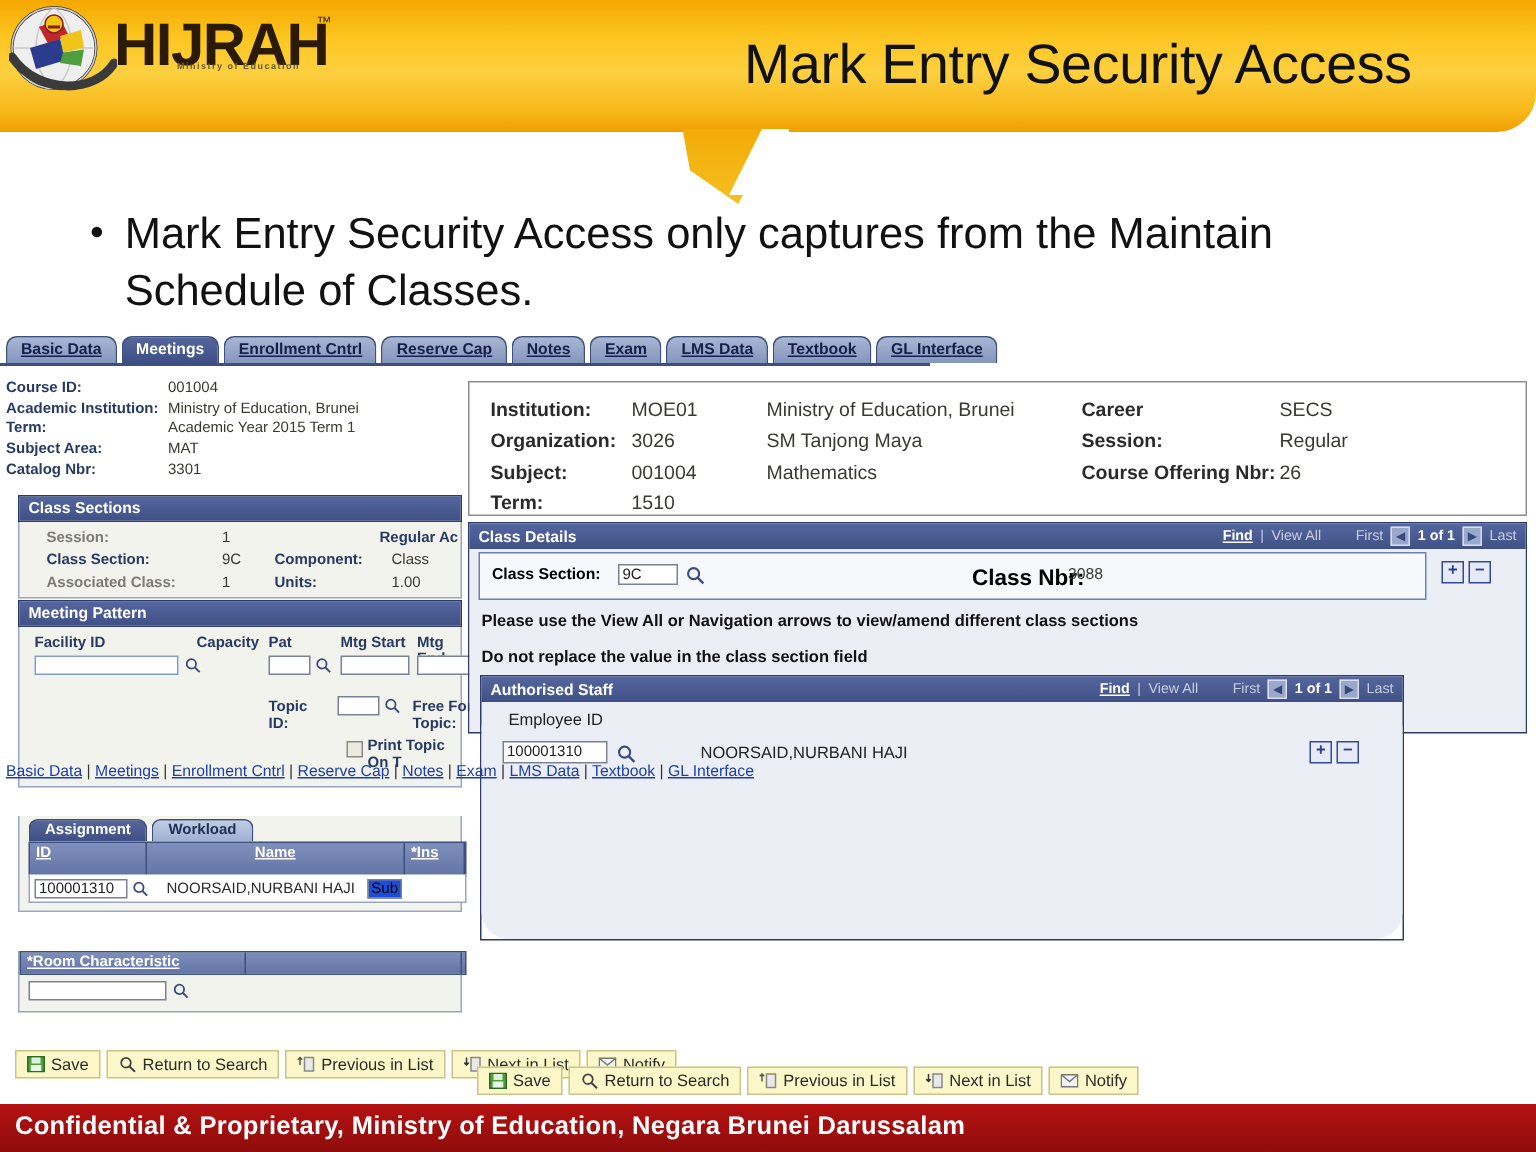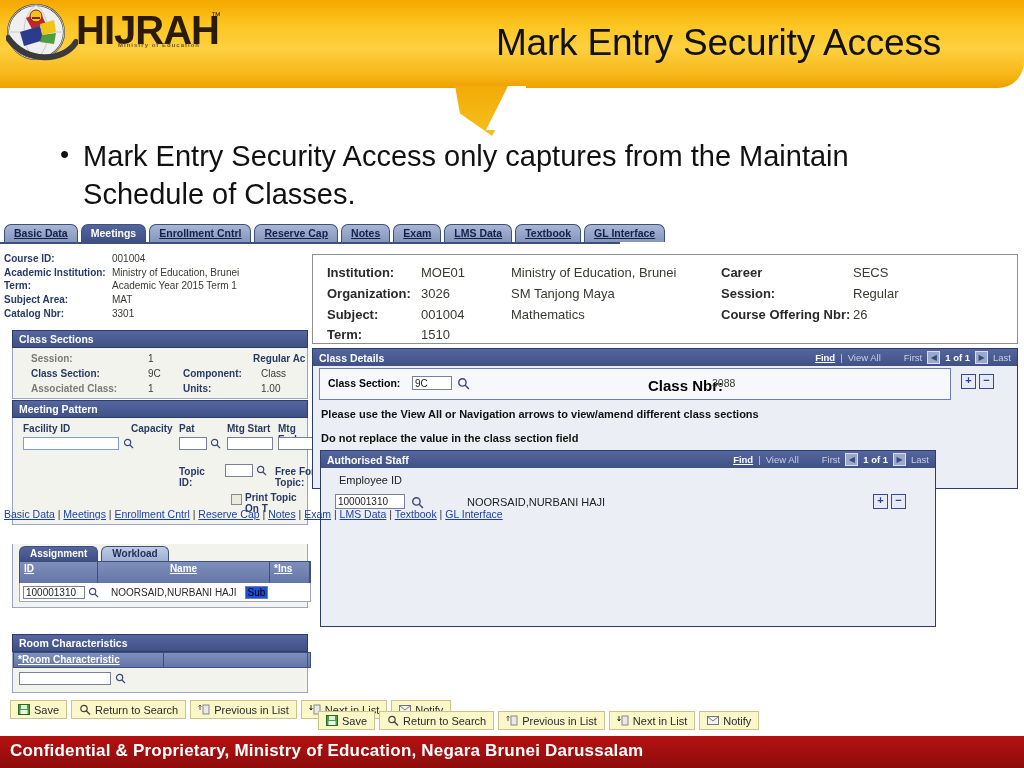--- a/index.html
+++ b/index.html
@@ -332,21 +332,20 @@
               <path d="M7.6 7.6 L11 11" stroke="#3a4a7a" stroke-width="1.4"></path>
             </svg>
         </span>
         <span style="margin-left:12px;font-size:10px;color:#2a2a2a;">NOORSAID,NURBANI HAJI</span>
         <span style="margin-left:8px;font-size:10px;border:1px solid #7a8098;background:#1d4ed8;padding:0 2px;">Sub</span>
       </div>
     </div>
   </div>
 
   <div class="lbox" style="left:12px;top:412px;width:296px;">
-    <div class="sec-hdr">Room Characteristics</div>
     <div class="sec-body" style="height:40px;position:relative;">
       <div class="grid-hdr" style="position:absolute;left:0px;top:0px;width:296px;height:14px;">
         <div class="gh" style="width:150px;">*Room Characteristic</div>
         <div class="gh" style="width:144px;"></div>
       </div>
       <input class="inp" style="position: absolute; left: 6px; top: 20px; width: 92px;" value="">
       <span class="mag" style="position:absolute;left:102px;top:21px;">
         <svg viewBox="0 0 12 12">
             <circle cx="5" cy="5" r="3.4" fill="none" stroke="#3a4a7a" stroke-width="1.3"></circle>
             <path d="M7.6 7.6 L11 11" stroke="#3a4a7a" stroke-width="1.4"></path>
@@ -457,21 +456,21 @@
           <span class="lnk">Find</span>
           <span class="dim">|</span>
           <span class="dim">View All</span>
           <span class="dim" style="margin-left:18px;">First</span>
           <span class="arrow">◀</span>
           <span class="cnt">1 of 1</span>
           <span class="arrow">▶</span>
           <span class="dim">Last</span>
         </span>
       </div>
-      <div class="panel-body" style="position:relative;height:146px;">
+      <div class="panel-body" style="position:relative;height:146px;border-radius:18px;">
         <div style="position:absolute;left:18px;top:6px;font-size:11px;color:#222;">Employee ID</div>
         <input class="inp" style="position: absolute; left: 14px; top: 26px; width: 70px; height: 15px;" value="100001310">
         <span class="mag" style="position:absolute;left:90px;top:28px;width:13px;height:13px;">
           <svg viewBox="0 0 12 12">
               <circle cx="5" cy="5" r="3.4" fill="none" stroke="#3a4a7a" stroke-width="1.3"></circle>
               <path d="M7.6 7.6 L11 11" stroke="#3a4a7a" stroke-width="1.4"></path>
             </svg>
         </span>
         <span style="position:absolute;left:146px;top:28px;font-size:11px;color:#222;">NOORSAID,NURBANI HAJI</span>
         <span class="pm" style="position:absolute;left:552px;top:26px;">+</span>

